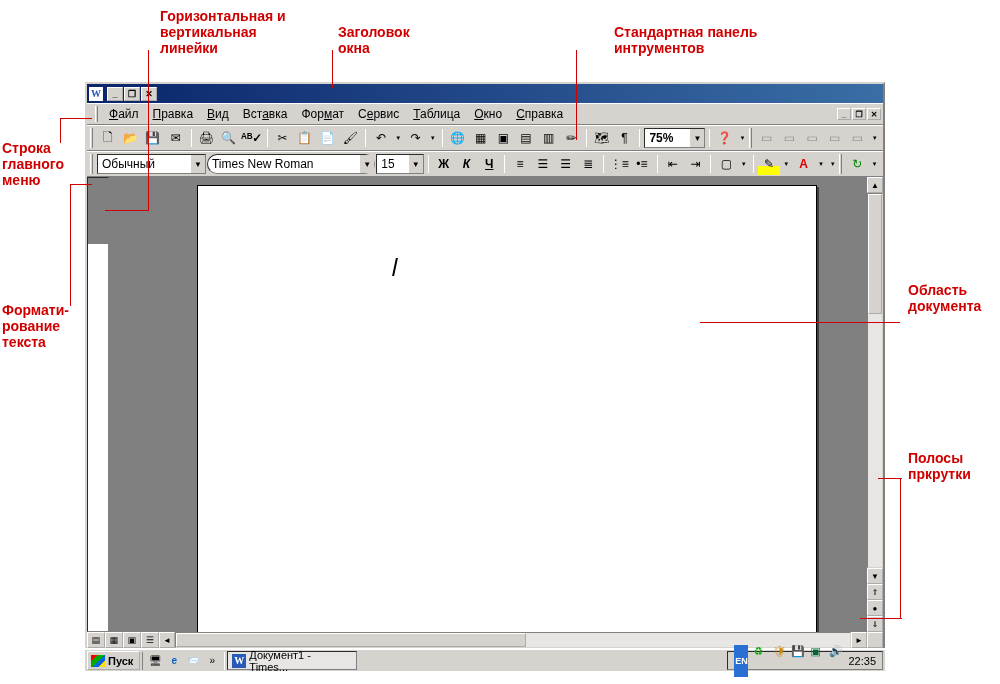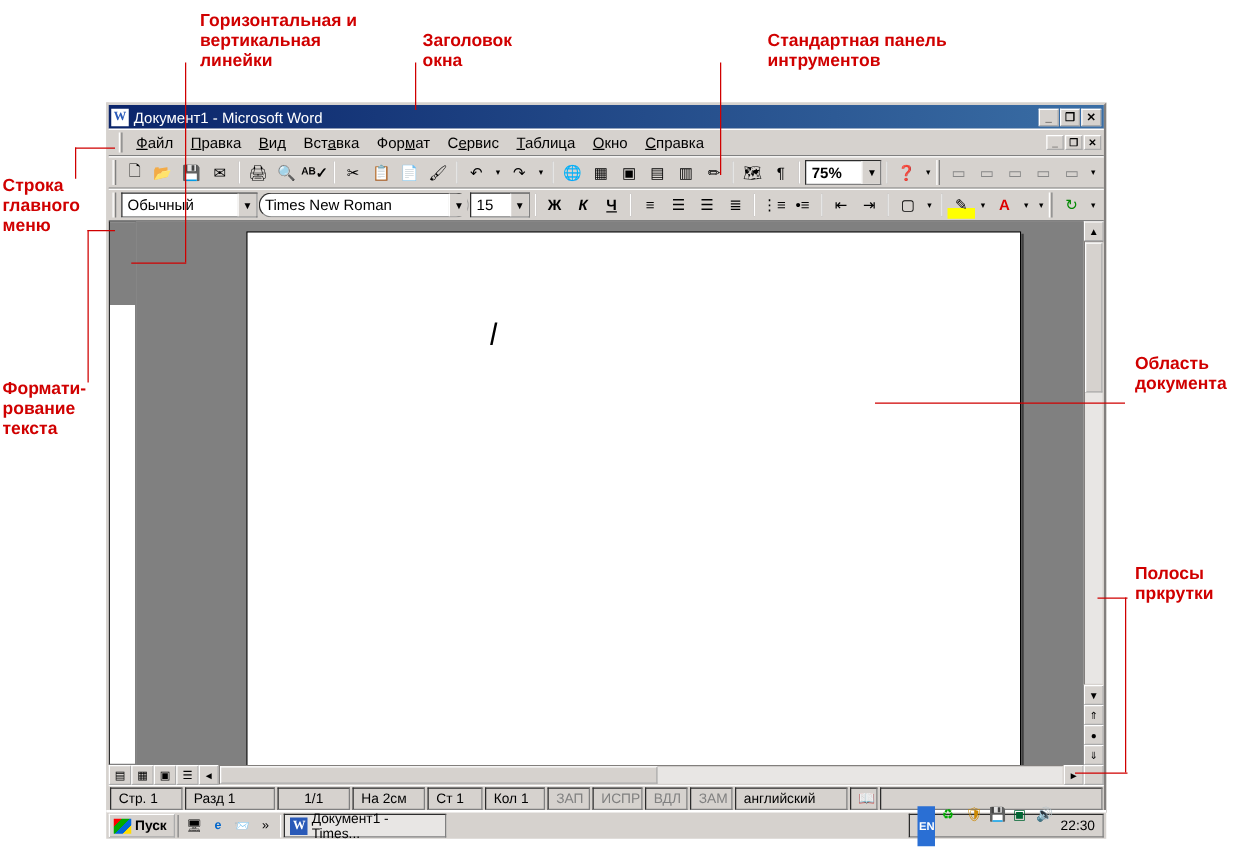--- a/index.html
+++ b/index.html
@@ -305,21 +305,20 @@
 
 <div class="annotation" style="left:908px; top:450px;">Полосы<br>пркрутки</div>
 <div class="leader" style="left:900px; top:478px; width:1px; height:140px;"></div>
 <div class="leader" style="left:878px; top:478px; width:24px; height:1px;"></div>
 <div class="leader" style="left:860px; top:618px; width:42px; height:1px;"></div>
 
 <div class="window">
 
   <div class="titlebar">
     <span class="app-icon">W</span>
-    <span class="title-text">Документ1 - Microsoft Word</span>
     <div class="winbtns">
       <div class="winbtn">_</div>
       <div class="winbtn">❐</div>
       <div class="winbtn">✕</div>
     </div>
   </div>
 
   <div class="menubar">
     <div class="mb-drag"></div>
     <div class="menu-item"><u>Ф</u>айл</div>
@@ -462,35 +461,20 @@
     <div class="h-scroll">
       <div class="sbtn">◄</div>
       <div class="track">
         <div class="thumb"></div>
       </div>
       <div class="sbtn" -name="scroll-right-icon">►</div>
     </div>
     <div class="corner"></div>
   </div>
 
-  <div class="statusbar">
-    <div class="cell" style="width:58px;">Стр. 1</div>
-    <div class="cell" style="width:72px;">Разд 1</div>
-    <div class="cell" style="width:58px;justify-content:center;">1/1</div>
-    <div class="cell" style="width:58px;">На 2см</div>
-    <div class="cell" style="width:44px;">Ст 1</div>
-    <div class="cell" style="width:48px;">Кол 1</div>
-    <div class="cell dim" style="width:34px;">ЗАП</div>
-    <div class="cell dim" style="width:40px;">ИСПР</div>
-    <div class="cell dim" style="width:34px;">ВДЛ</div>
-    <div class="cell dim" style="width:34px;">ЗАМ</div>
-    <div class="cell" style="width:90px;">английский</div>
-    <div class="cell" style="width:22px;">📖</div>
-    <div class="cell" style="flex:1;"></div>
-  </div>
 </div>
 
 <div class="taskbar">
   <div class="start-btn">
     <span class="flag"></span>
     <span>Пуск</span>
   </div>
   <div class="ql">
     <div>🖥</div>
     <div style="color:#06c;font-weight:bold;">e</div>
@@ -501,15 +485,15 @@
     <span class="app-icon">W</span>
     <span>Документ1 - Times...</span>
   </div>
   <div class="tray">
     <div class="t-icon" style="background:#2a6fd4;color:#fff;font-size:9px;font-weight:bold;display:flex;align-items:center;justify-content:center;">EN</div>
     <div class="t-icon" style="color:#0a0;">♻</div>
     <div class="t-icon" style="color:#c80;">🛡</div>
     <div class="t-icon" style="color:#36c;">💾</div>
     <div class="t-icon" style="color:#063;">▣</div>
     <div class="t-icon" style="color:#888;">🔊</div>
-    <span>22:30</span>
+    <span>22:35</span>
   </div>
 </div>
 
 </body></html>

